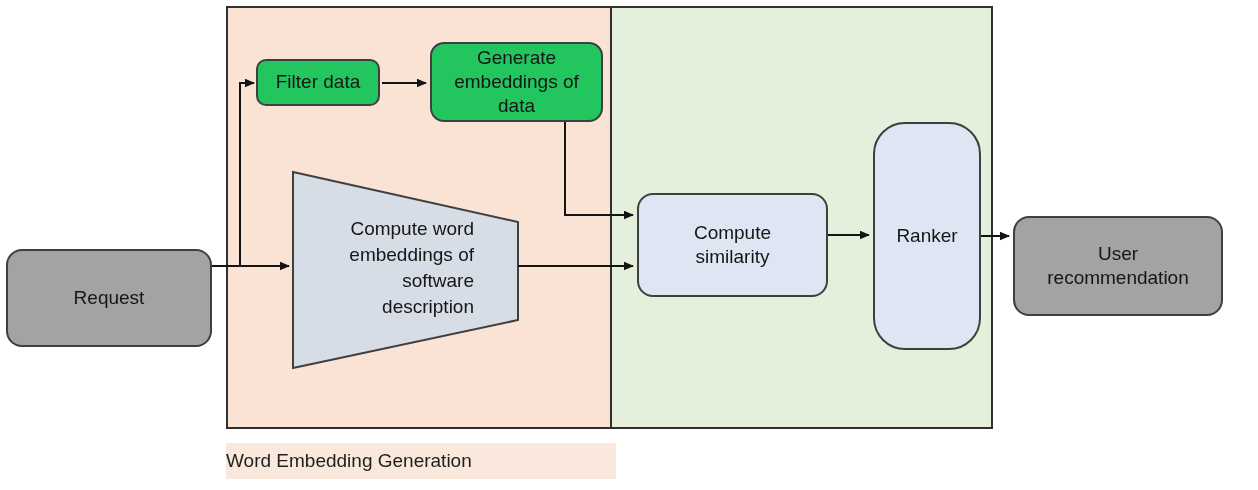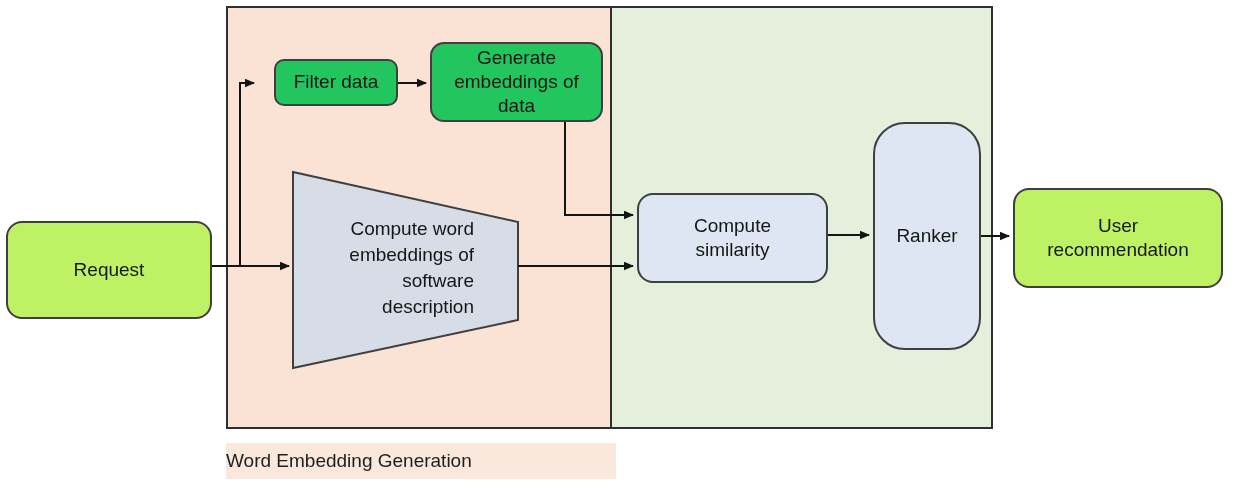--- a/index.html
+++ b/index.html
@@ -46,28 +46,28 @@
     position: absolute;
     display: flex;
     align-items: center;
     justify-content: center;
     text-align: center;
     border: 2px solid #3f3f3f;
     font-size: 19px;
     line-height: 1.28;
     color: #161616;
   }
-  .node.yellow { background: #bef264; }
+  .node.yellow { background: #a3a3a3; margin-top: 28px; }
   .node.bluegray { background: #22c55e; }
   .node.blue { background: #dde6f2; }
 
   .node.request   { left: 6px;    top: 221px; width: 206px; height: 98px;  border-radius: 16px; }
-  .node.filter    { left: 274px;  top: 59px;  width: 124px; height: 47px;  border-radius: 10px; }
+  .node.filter    { left: 256px;  top: 59px;  width: 124px; height: 47px;  border-radius: 10px; }
   .node.generate  { left: 430px;  top: 42px;  width: 173px; height: 80px;  border-radius: 14px; padding: 0 8px; }
-  .node.similarity{ left: 637px;  top: 193px; width: 191px; height: 90px; border-radius: 16px; padding: 0 35px; }
+  .node.similarity{ left: 637px;  top: 193px; width: 191px; height: 104px; border-radius: 16px; padding: 0 35px; }
   .node.ranker    { left: 873px;  top: 122px; width: 108px; height: 228px; border-radius: 32px; }
   .node.userrec   { left: 1013px; top: 188px; width: 210px; height: 100px; border-radius: 16px; padding: 0 25px; }
 
   
   .trap-label {
     position: absolute;
     left: 318px; top: 216px;
     width: 156px;
     text-align: right;
     font-size: 19px;

